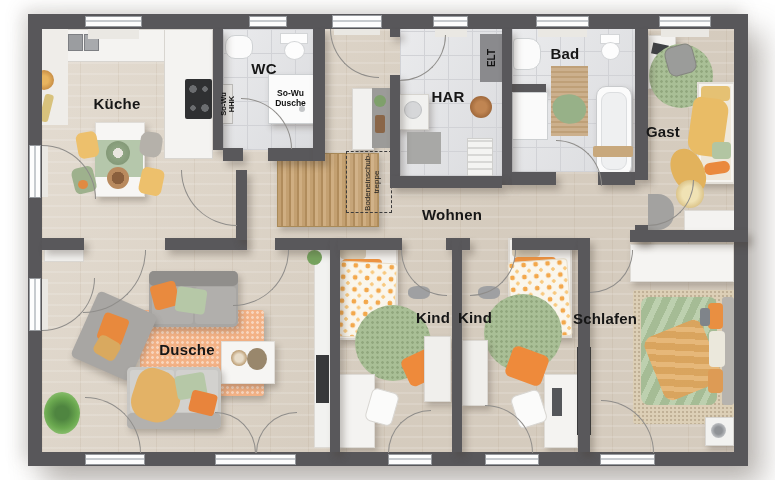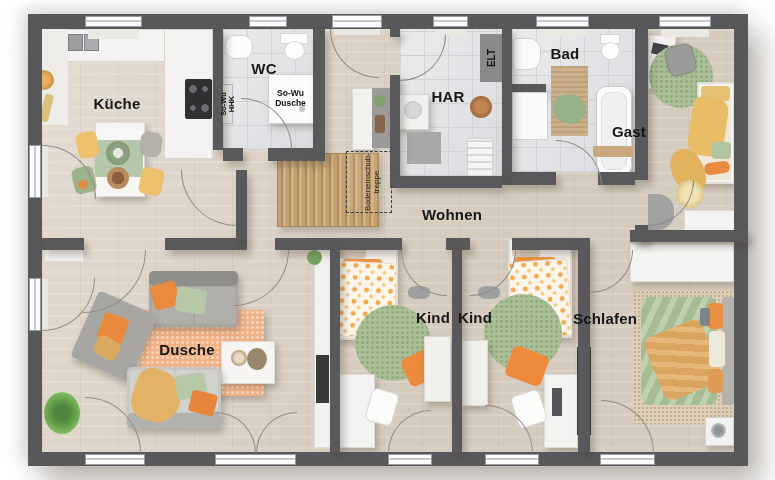--- a/index.html
+++ b/index.html
@@ -253,21 +253,21 @@
   <div class="arc arc-bl" style="left:215px;top:412px;width:40px;height:40px;"></div>
   <div class="arc arc-br" style="left:256px;top:412px;width:40px;height:40px;"></div>
   <div class="arc arc-br" style="left:388px;top:410px;width:42px;height:42px;"></div>
   <div class="arc arc-bl" style="left:485px;top:405px;width:47px;height:47px;"></div>
   <div class="arc arc-bl" style="left:601px;top:400px;width:52px;height:52px;"></div>
 
   <div class="a room-label" style="left:117px;top:103px;">Küche</div>
   <div class="a room-label" style="left:264px;top:68px;">WC</div>
   <div class="a room-label" style="left:448px;top:96px;">HAR</div>
   <div class="a room-label" style="left:565px;top:53px;">Bad</div>
-  <div class="a room-label" style="left:629px;top:131px;">Gast</div>
+  <div class="a room-label" style="left:663px;top:131px;">Gast</div>
   <div class="a room-label" style="left:452px;top:214px;">Wohnen</div>
   <div class="a room-label" style="left:187px;top:349px;">Dusche</div>
   <div class="a room-label" style="left:433px;top:317px;">Kind</div>
   <div class="a room-label" style="left:475px;top:317px;">Kind</div>
   <div class="a room-label" style="left:605px;top:318px;">Schlafen</div>
 
   <div class="a small-label" style="left:268px;top:89px;width:45px;">
     <div>So-Wu</div>
     <div>Dusche</div>
   </div>

